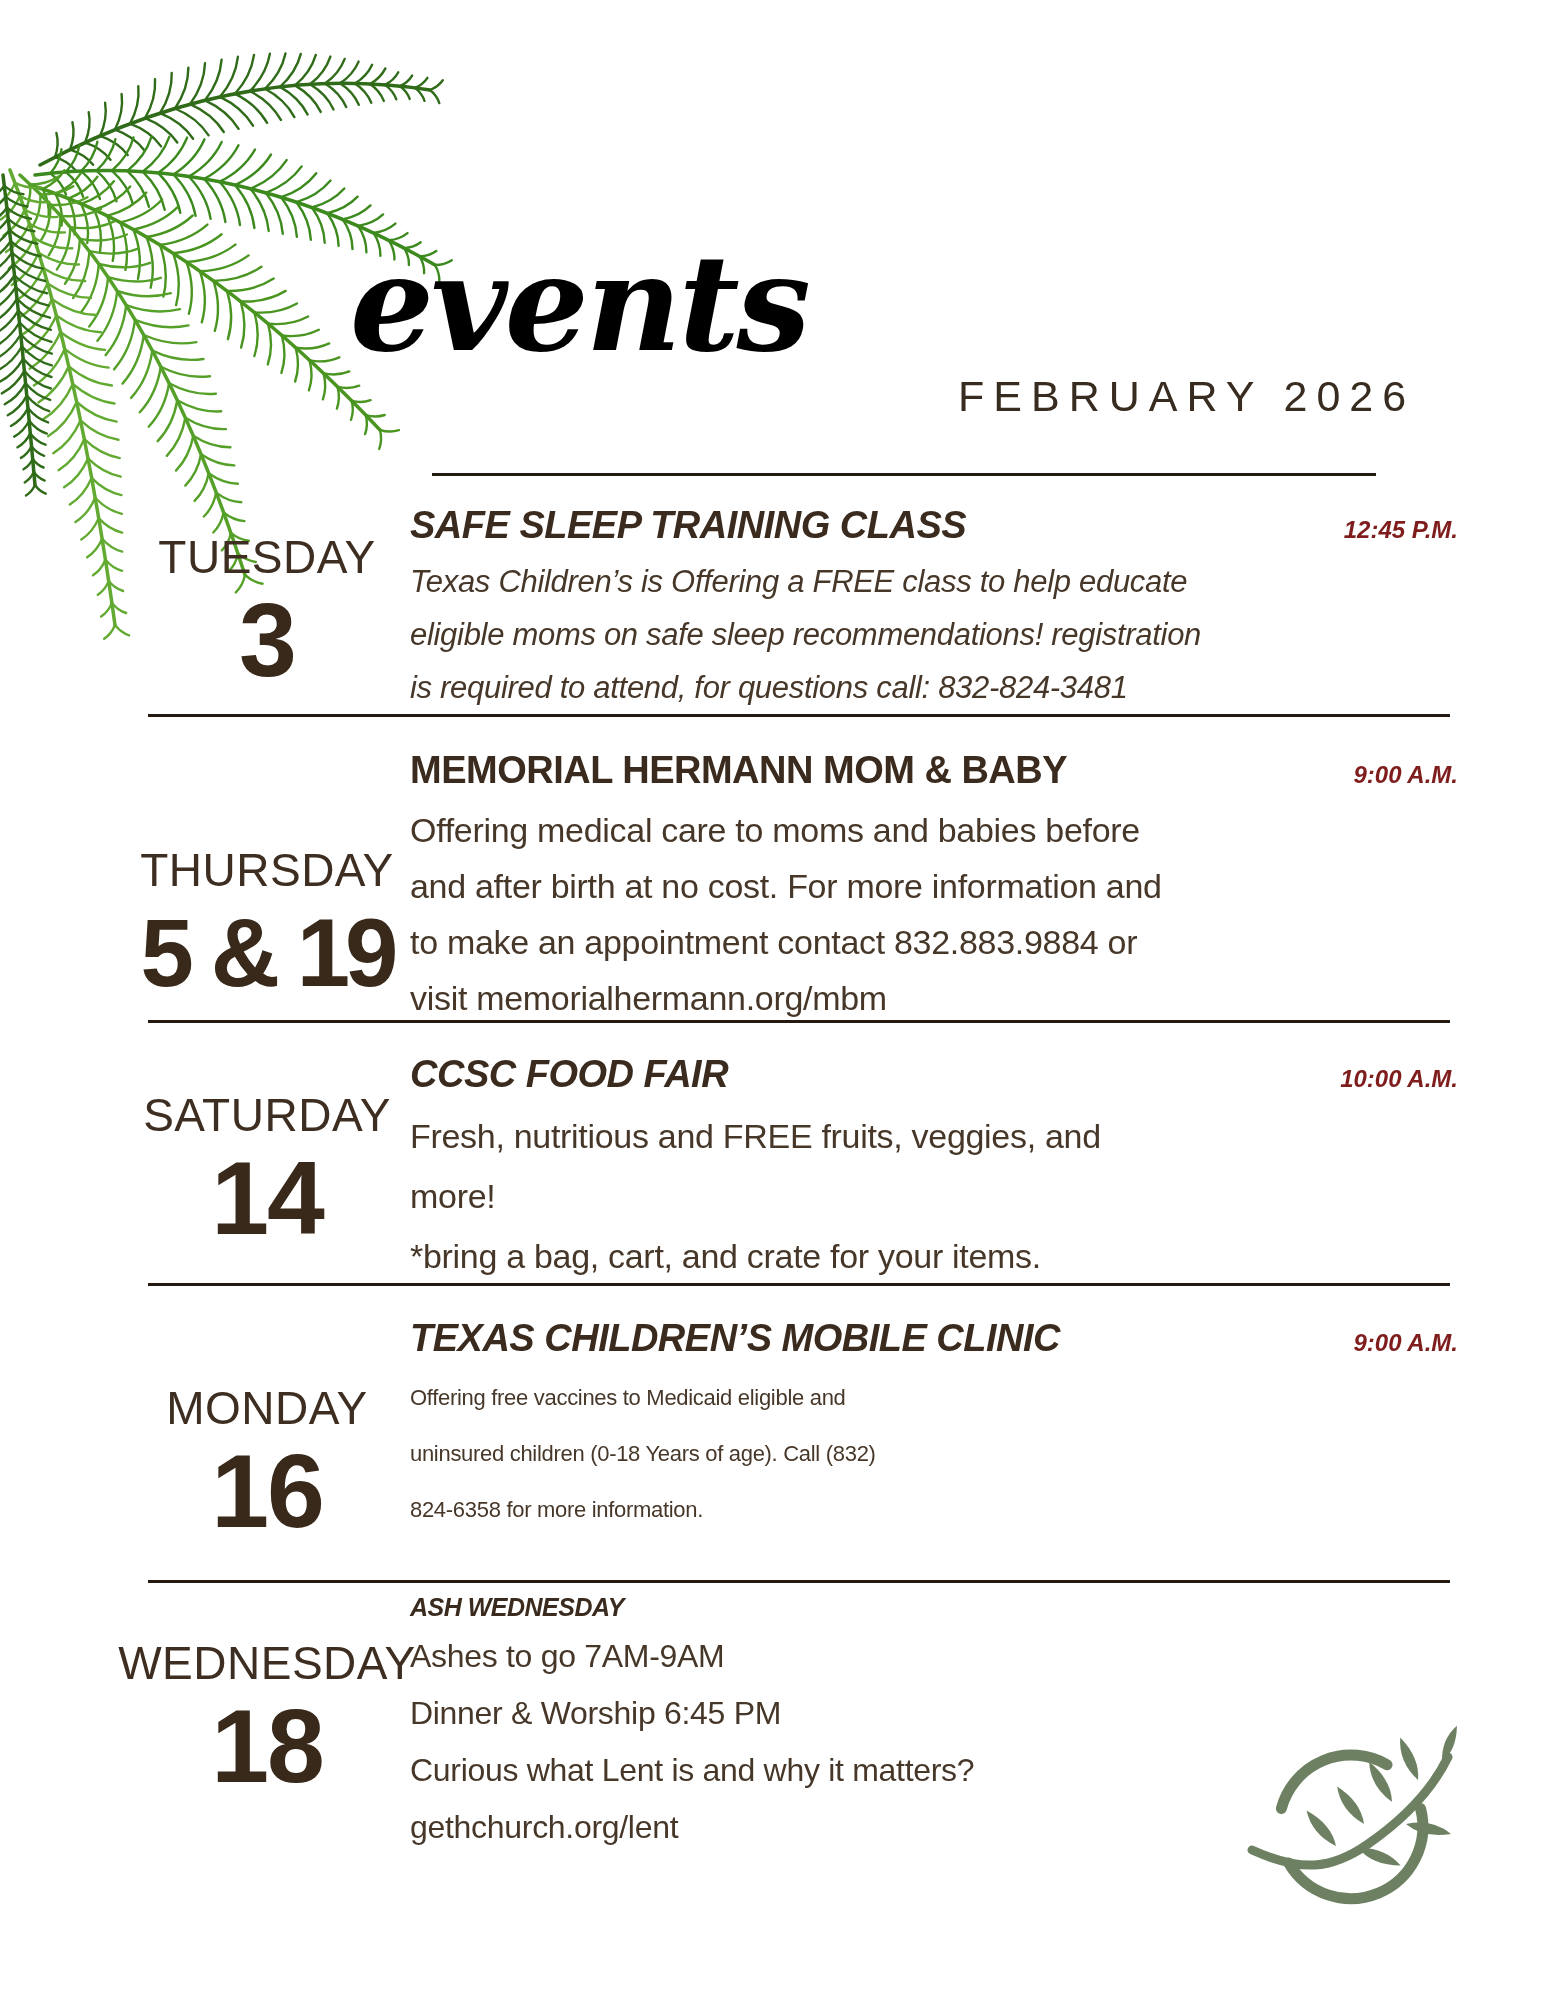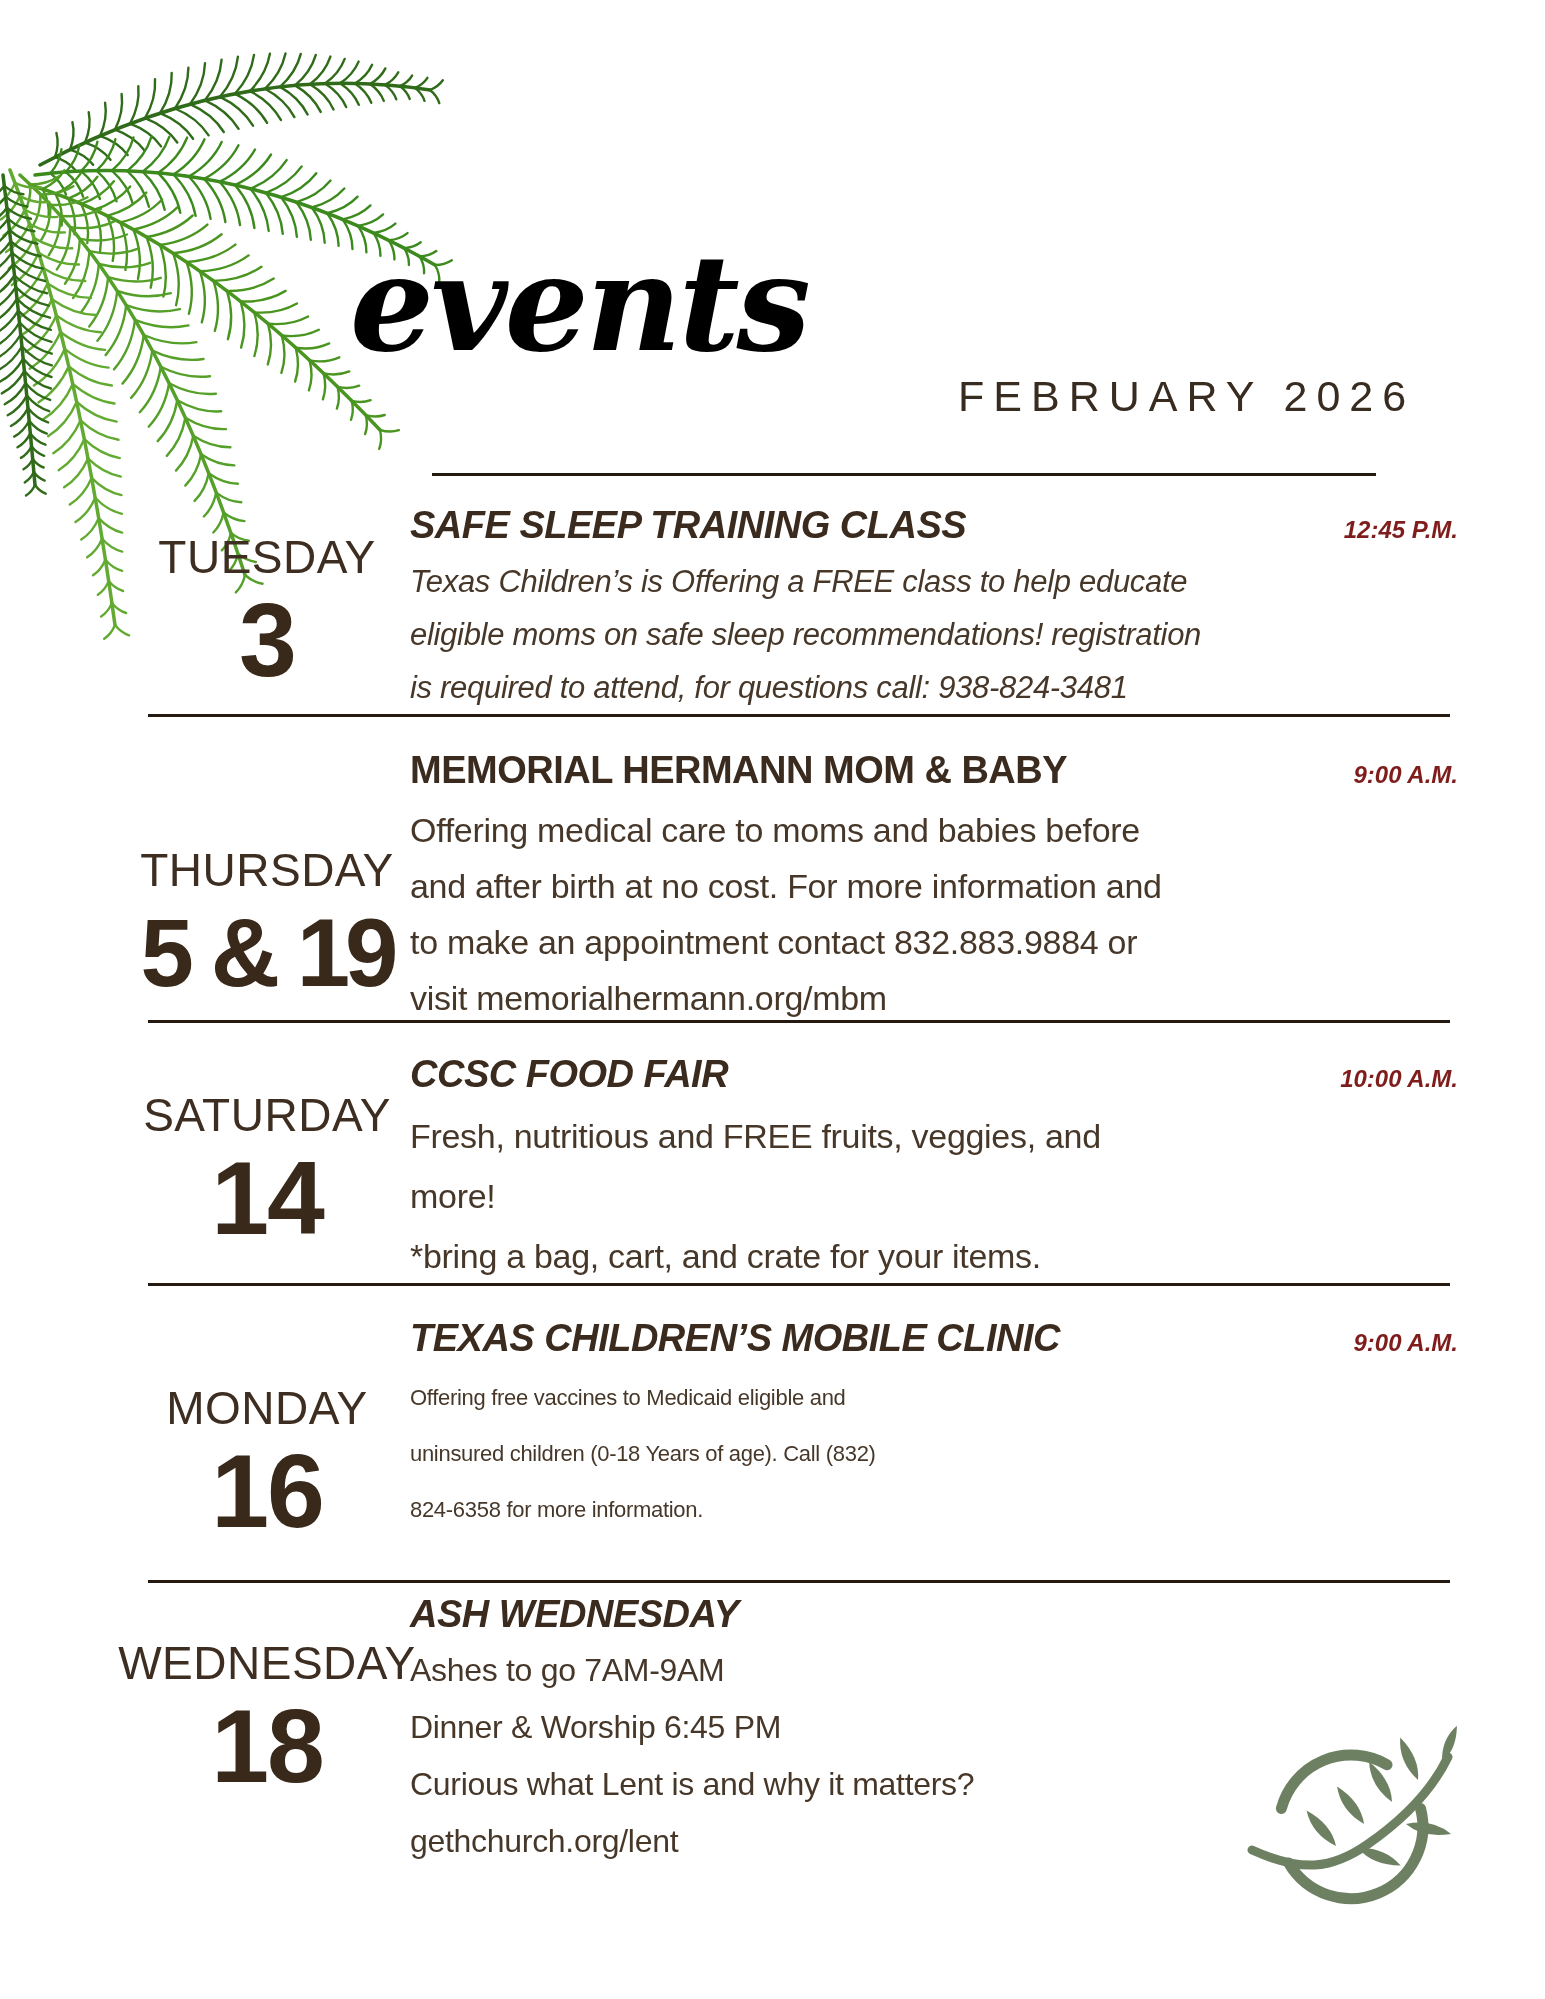--- a/index.html
+++ b/index.html
@@ -59,21 +59,21 @@
   .r2 .num{font-size:96px;letter-spacing:-5px}
   .r2 .ebody{font-size:34px;line-height:56px;margin-top:10px}
   .r3{top:1022px;height:263px}
   .r3 .datecol{top:68px}  .r3 .content{top:19px}
   .r3 .ebody{font-size:34px;line-height:60px;margin-top:10px}
   .r4{top:1285px;height:297px}
   .r4 .datecol{top:98px}  .r4 .content{top:20px}
   .r4 .ebody{font-size:22px;line-height:56px;margin-top:10px}
   .r5{top:1582px;height:300px}
   .r5 .datecol{top:56px}  .r5 .content{top:11px}
-  .r5 .etitle{font-size:38px}
+  .r5 .etitle{font-size:25px}
   .r5 .ebody{font-size:32px;line-height:57px;margin-top:6px}
   
   .footer{
     position:absolute;left:115px;top:1872px;width:1260px;
     text-align:center;font-size:41px;letter-spacing:-0.5px;color:#3a2d21;
     white-space:nowrap;
   }
 </style>
 </head>
 <body>
@@ -410,21 +410,21 @@
       <div class="day">TUESDAY</div>
       <div class="num">3</div>
     </div>
     <div class="content">
       <div class="titleline">
         <span class="etitle italic">SAFE SLEEP TRAINING CLASS</span>
         <span class="etime">12:45 P.M.</span>
       </div>
       <div class="ebody">Texas Children’s is Offering a FREE class to help educate
 eligible moms on safe sleep recommendations! registration
-is required to attend, for questions call: 938-824-3481</div>
+is required to attend, for questions call: 832-824-3481</div>
     </div>
     <div class="sep"></div>
   </div>
 
   <div class="row r2">
     <div class="datecol">
       <div class="day">THURSDAY</div>
       <div class="num">5 &amp; 19</div>
     </div>
     <div class="content">

